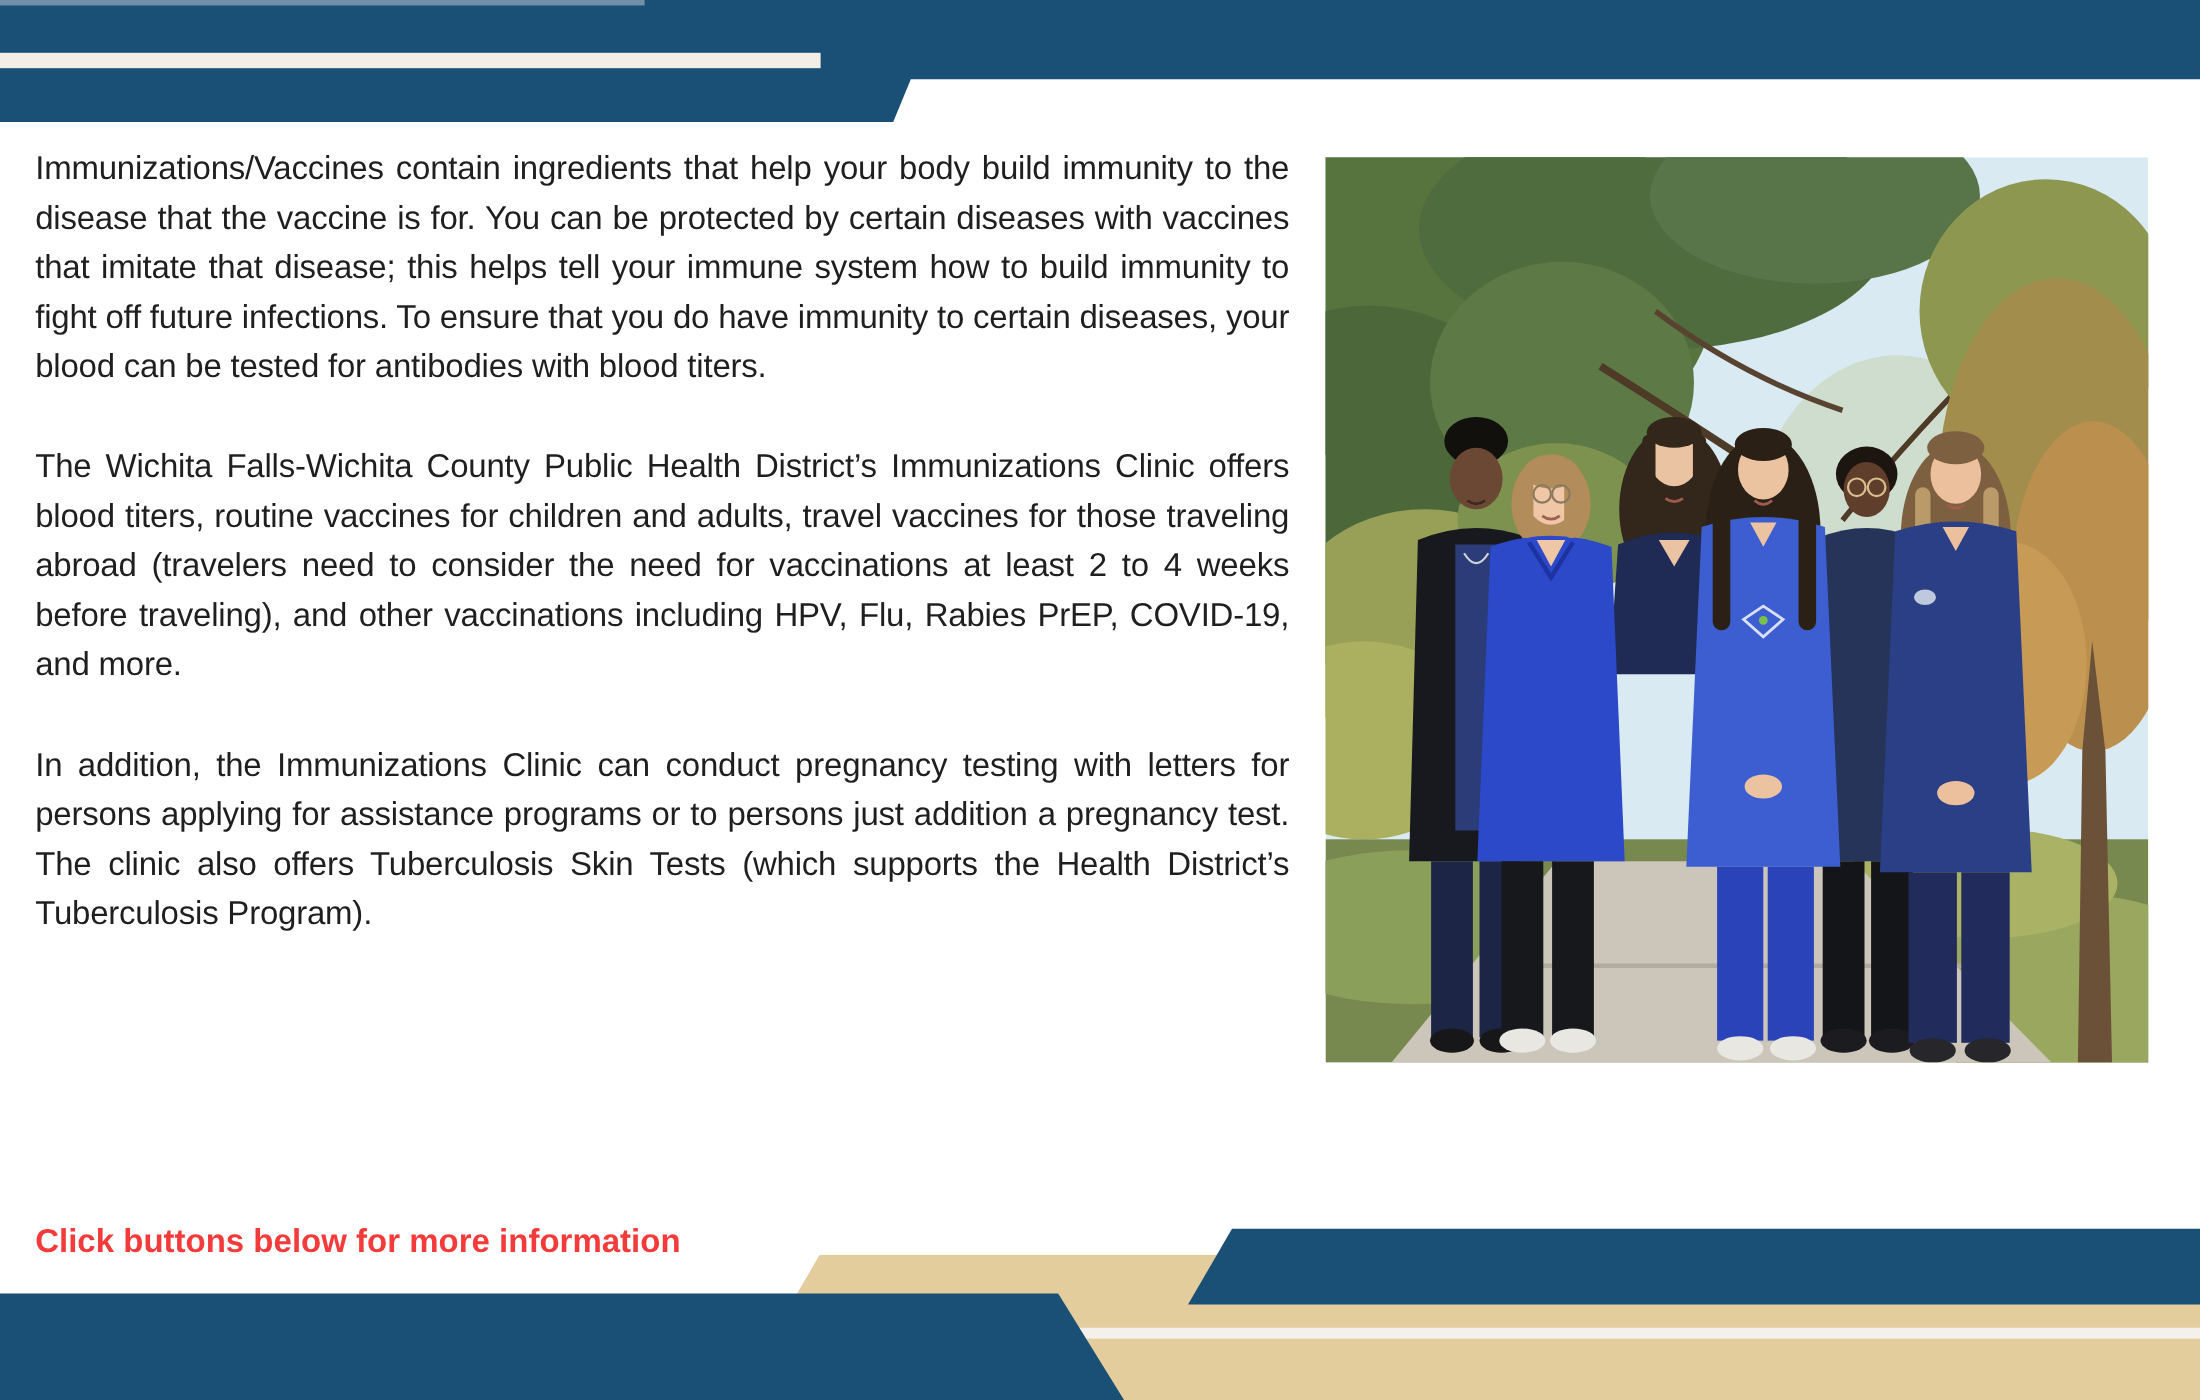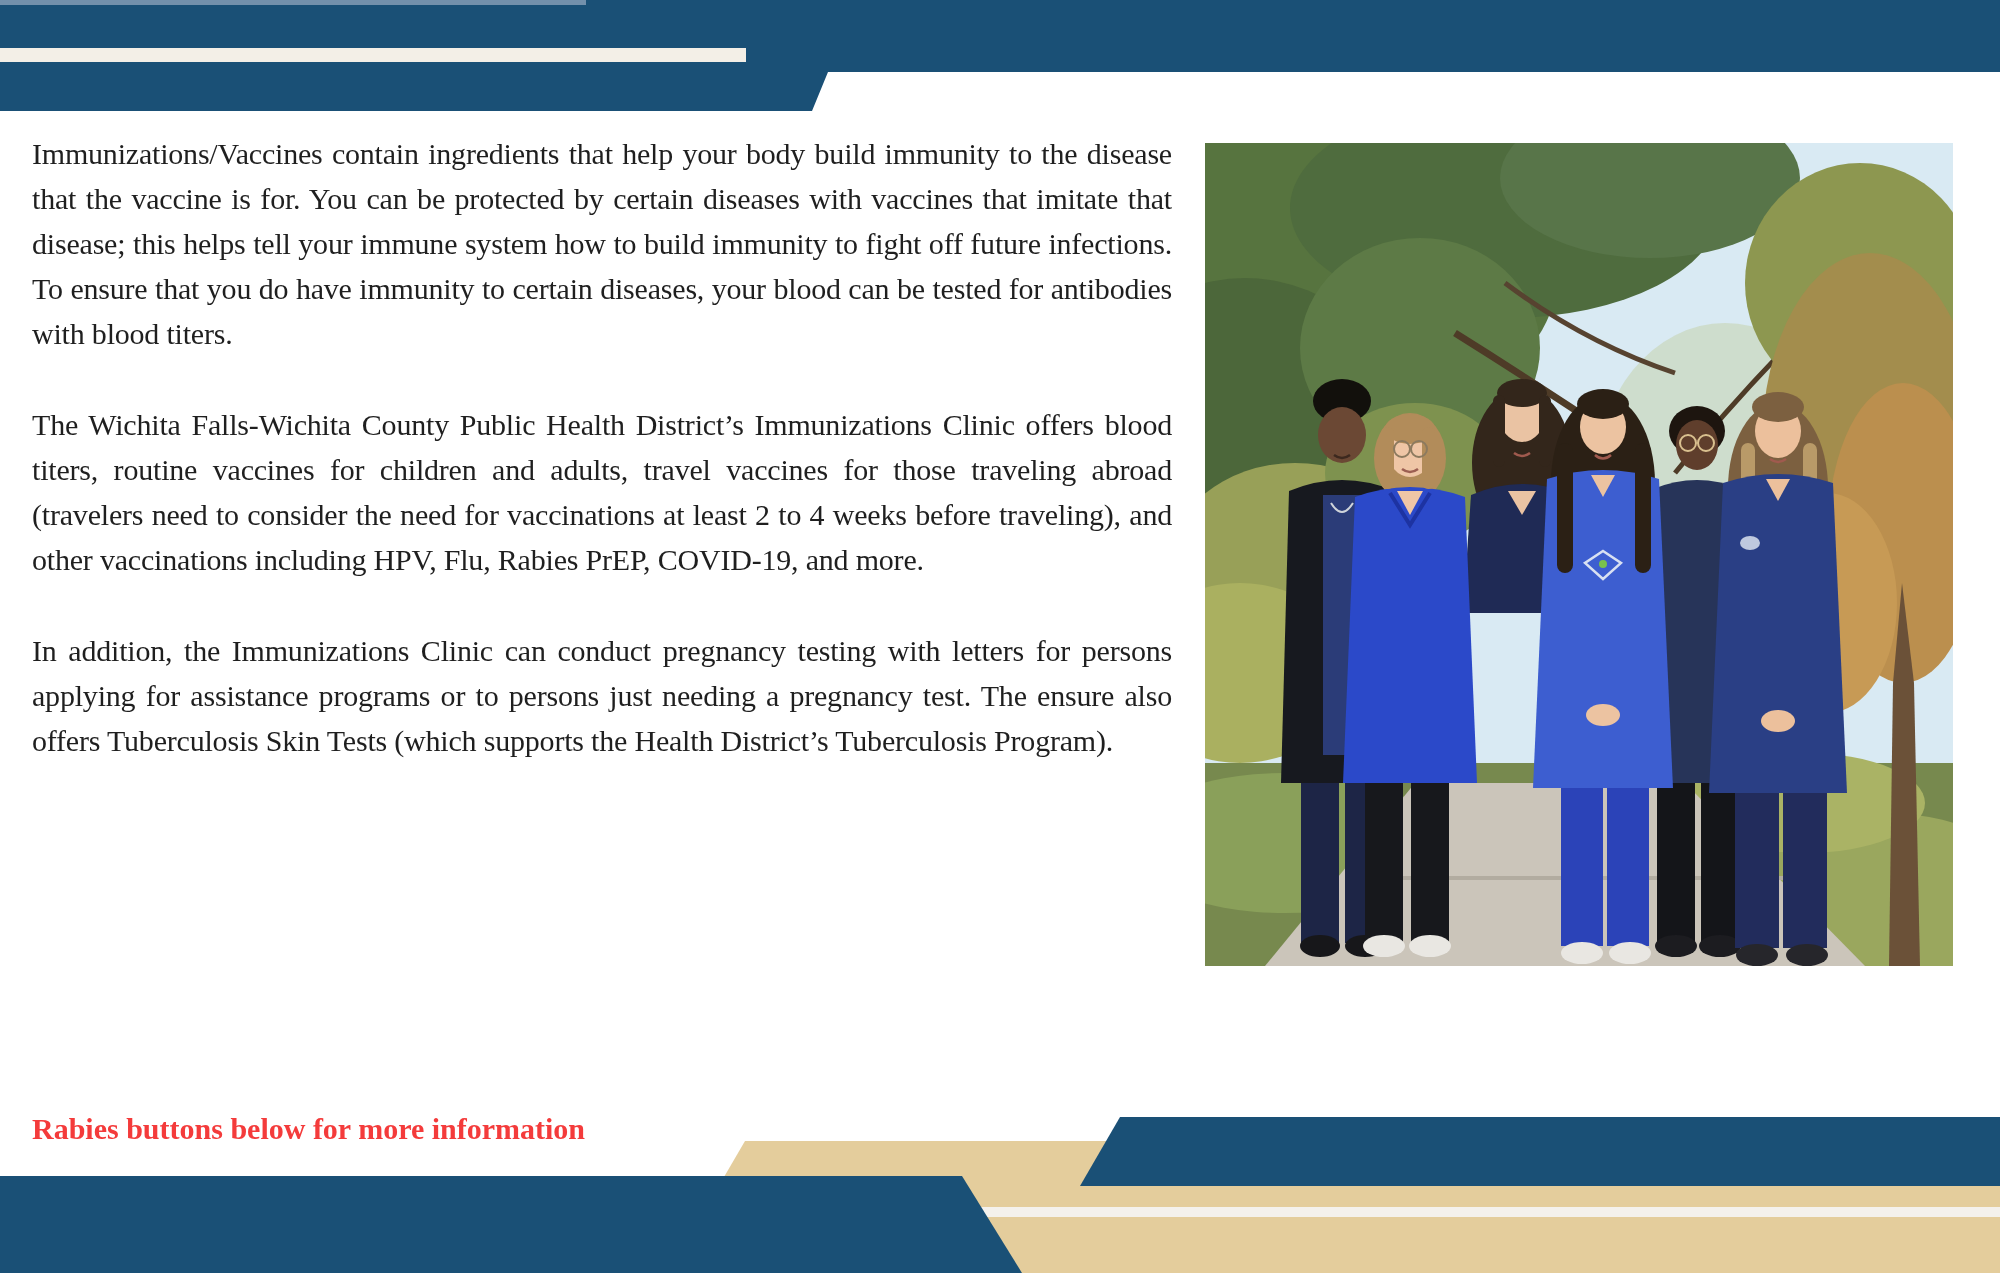--- a/index.html
+++ b/index.html
@@ -2,21 +2,21 @@
 <html style="--navy: #1a5076; --tan: #e4cd9c; --cream: #f3efe7; --offwhite: #f4f1ec; --red: #f43b3b; --text: #1f1f1f;"><head>
 <meta charset="utf-8">
 <style>
   :root{
     --navy:#1a5076; --tan:#e4cd9c; --cream:#f3efe7; --offwhite:#f4f1ec;
     --red:#f43b3b; --text:#1f1f1f;
   }
   html,body{margin:0;padding:0;background:#ffffff;}
   .page{
     position:relative;width:2000px;height:1273px;background:#ffffff;
-    overflow:hidden;font-family:Liberation Serif, serif;color:var(--text);
+    overflow:hidden;font-family:Liberation Sans, sans-serif;color:var(--text);
   }
   .header-gfx{position:absolute;left:0;top:0;display:block;}
   .footer-gfx{position:absolute;left:0;top:1113px;display:block;}
   .navy{fill:var(--navy);}
   .tan{fill:var(--tan);}
   .cream{fill:var(--cream);}
   .offwhite{fill:var(--offwhite);}
   .text-col{
     position:absolute;left:32px;top:131px;width:1140px;
     font-size:30px;line-height:45px;text-align:justify;letter-spacing:-0.2px;
@@ -41,21 +41,21 @@
 
   <svg class="header-gfx" width="2000" height="130" viewBox="0 0 2000 130" aria-hidden="true">
     <polygon class="navy" points="0,0 2000,0 2000,72 828,72 812,111 0,111"></polygon>
     <rect x="0" y="0" width="586" height="5" fill="#7d97b1" opacity="0.9"></rect>
     <rect class="cream" x="0" y="48" width="746" height="14"></rect>
   </svg>
 
   <div class="text-col">
     <p>Immunizations/Vaccines contain ingredients that help your body build immunity to the disease that the vaccine is for. You can be protected by certain diseases with vaccines that imitate that disease; this helps tell your immune system how to build immunity to fight off future infections. To ensure that you do have immunity to certain diseases, your blood can be tested for antibodies with blood titers.</p>
     <p>The Wichita Falls-Wichita County Public Health District’s Immunizations Clinic offers blood titers, routine vaccines for children and adults, travel vaccines for those traveling abroad (travelers need to consider the need for vaccinations at least 2 to 4 weeks before traveling), and other vaccinations including HPV, Flu, Rabies PrEP, COVID-19, and more.</p>
-    <p>In addition, the Immunizations Clinic can conduct pregnancy testing with letters for persons applying for assistance programs or to persons just needing a pregnancy test. The ensure also offers Tuberculosis Skin Tests (which supports the Health District’s Tuberculosis Program).</p>
+    <p>In addition, the Immunizations Clinic can conduct pregnancy testing with letters for persons applying for assistance programs or to persons just addition a pregnancy test. The clinic also offers Tuberculosis Skin Tests (which supports the Health District’s Tuberculosis Program).</p>
   </div>
 
   <svg class="photo" width="748" height="823" viewBox="0 0 748 823" role="img">
 
     <rect width="748" height="823" fill="#d9eaf3"></rect>
     <ellipse cx="520" cy="340" rx="130" ry="160" fill="#c8d6b8" opacity="0.65"></ellipse>
 
     <g>
       <ellipse cx="120" cy="120" rx="235" ry="175" fill="#57743f"></ellipse>
       <ellipse cx="40" cy="300" rx="165" ry="165" fill="#4c673a"></ellipse>
@@ -165,21 +165,21 @@
       <ellipse cx="545" cy="400" rx="10" ry="7" fill="#cfd8e8" opacity="0.9"></ellipse>
       <ellipse cx="573" cy="578" rx="17" ry="11" fill="#ecc09c"></ellipse>
       <rect x="530" y="650" width="44" height="155" fill="#222c5c"></rect>
       <rect x="578" y="650" width="44" height="155" fill="#222c5c"></rect>
       <ellipse cx="552" cy="812" rx="21" ry="11" fill="#26262b"></ellipse>
       <ellipse cx="602" cy="812" rx="21" ry="11" fill="#26262b"></ellipse>
     </g>
   </svg>
 
 
-  <p class="cta-note">Rabies buttons below for more information</p>
+  <p class="cta-note">Click buttons below for more information</p>
 
   <svg class="footer-gfx" width="2000" height="160" viewBox="0 0 2000 160" aria-hidden="true">
     <polygon class="tan" points="745,28 2000,28 2000,160 668,160"></polygon>
     <rect class="offwhite" x="660" y="94" width="1340" height="10"></rect>
     <polygon class="navy" points="1120,4 2000,4 2000,73 1080,73"></polygon>
     <polygon class="navy" points="0,63 962,63 1022,160 0,160"></polygon>
   </svg>
 
 </div>
 

